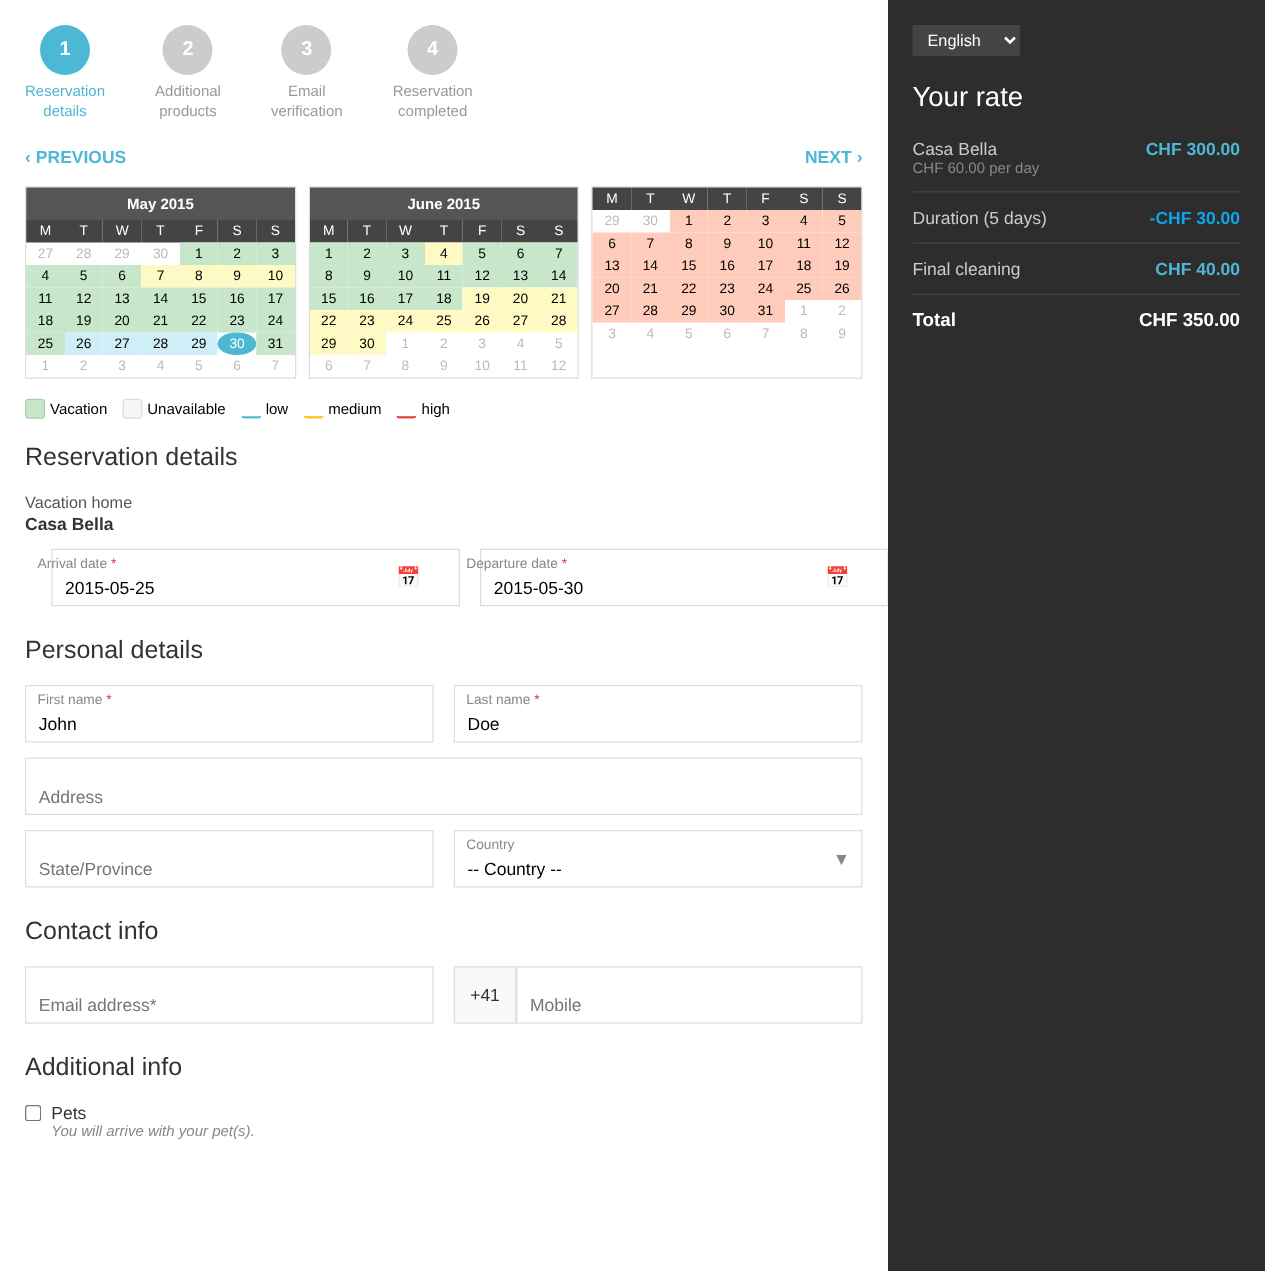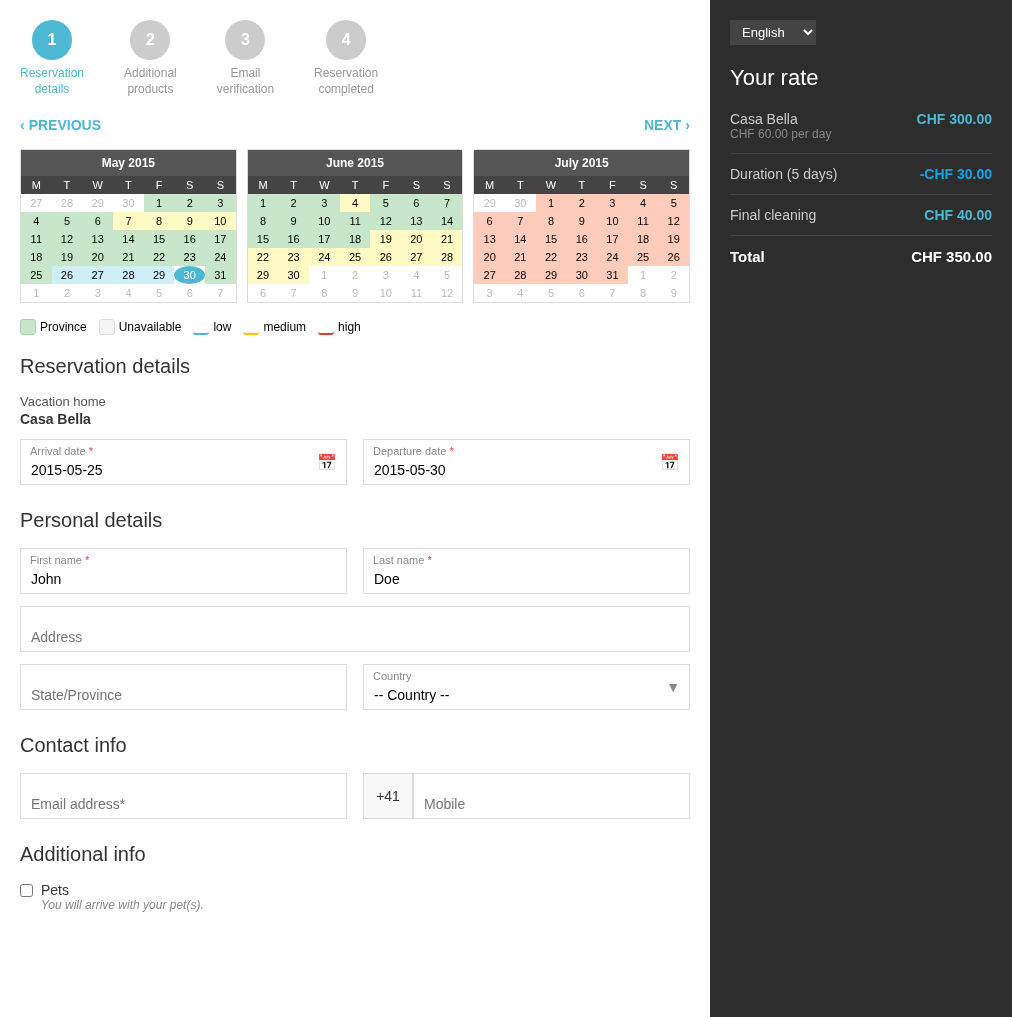--- a/index.html
+++ b/index.html
@@ -192,20 +192,21 @@
       top: 6px;
       left: 10px;
     }
     .date-field label .req { color: #e53935; }
     .date-field input {
       width: 100%;
       border: 1px solid #ddd;
       padding: 22px 40px 6px 10px;
       font-size: 14px;
       outline: none;
+      margin-left: 21px;
     }
     .cal-icon {
       position: absolute;
       right: 10px;
       top: 50%;
       transform: translateY(-50%);
       color: #aaa;
       font-size: 16px;
     }
 
@@ -521,21 +522,20 @@
             <td class="other-month">9</td>
             <td class="other-month">10</td>
             <td class="other-month">11</td>
             <td class="other-month">12</td>
           </tr>
         </tbody>
       </table>
     </div>
 
     <div class="calendar">
-      <div class="cal-header">July 2015</div>
       <table class="cal-grid">
         <thead>
           <tr>
             <th>M</th>
             <th>T</th>
             <th>W</th>
             <th>T</th>
             <th>F</th>
             <th>S</th>
             <th>S</th>
@@ -597,21 +597,21 @@
             <td class="other-month">9</td>
           </tr>
         </tbody>
       </table>
     </div>
   </div>
 
   <div class="legend">
     <div class="legend-item">
       <div class="legend-box available"></div>
-      <span>Province</span>
+      <span>Vacation</span>
     </div>
     <div class="legend-item">
       <div class="legend-box unavailable"></div>
       <span>Unavailable</span>
     </div>
     <div class="legend-item">
       <div class="legend-box low"></div>
       <span>low</span>
     </div>
     <div class="legend-item">

